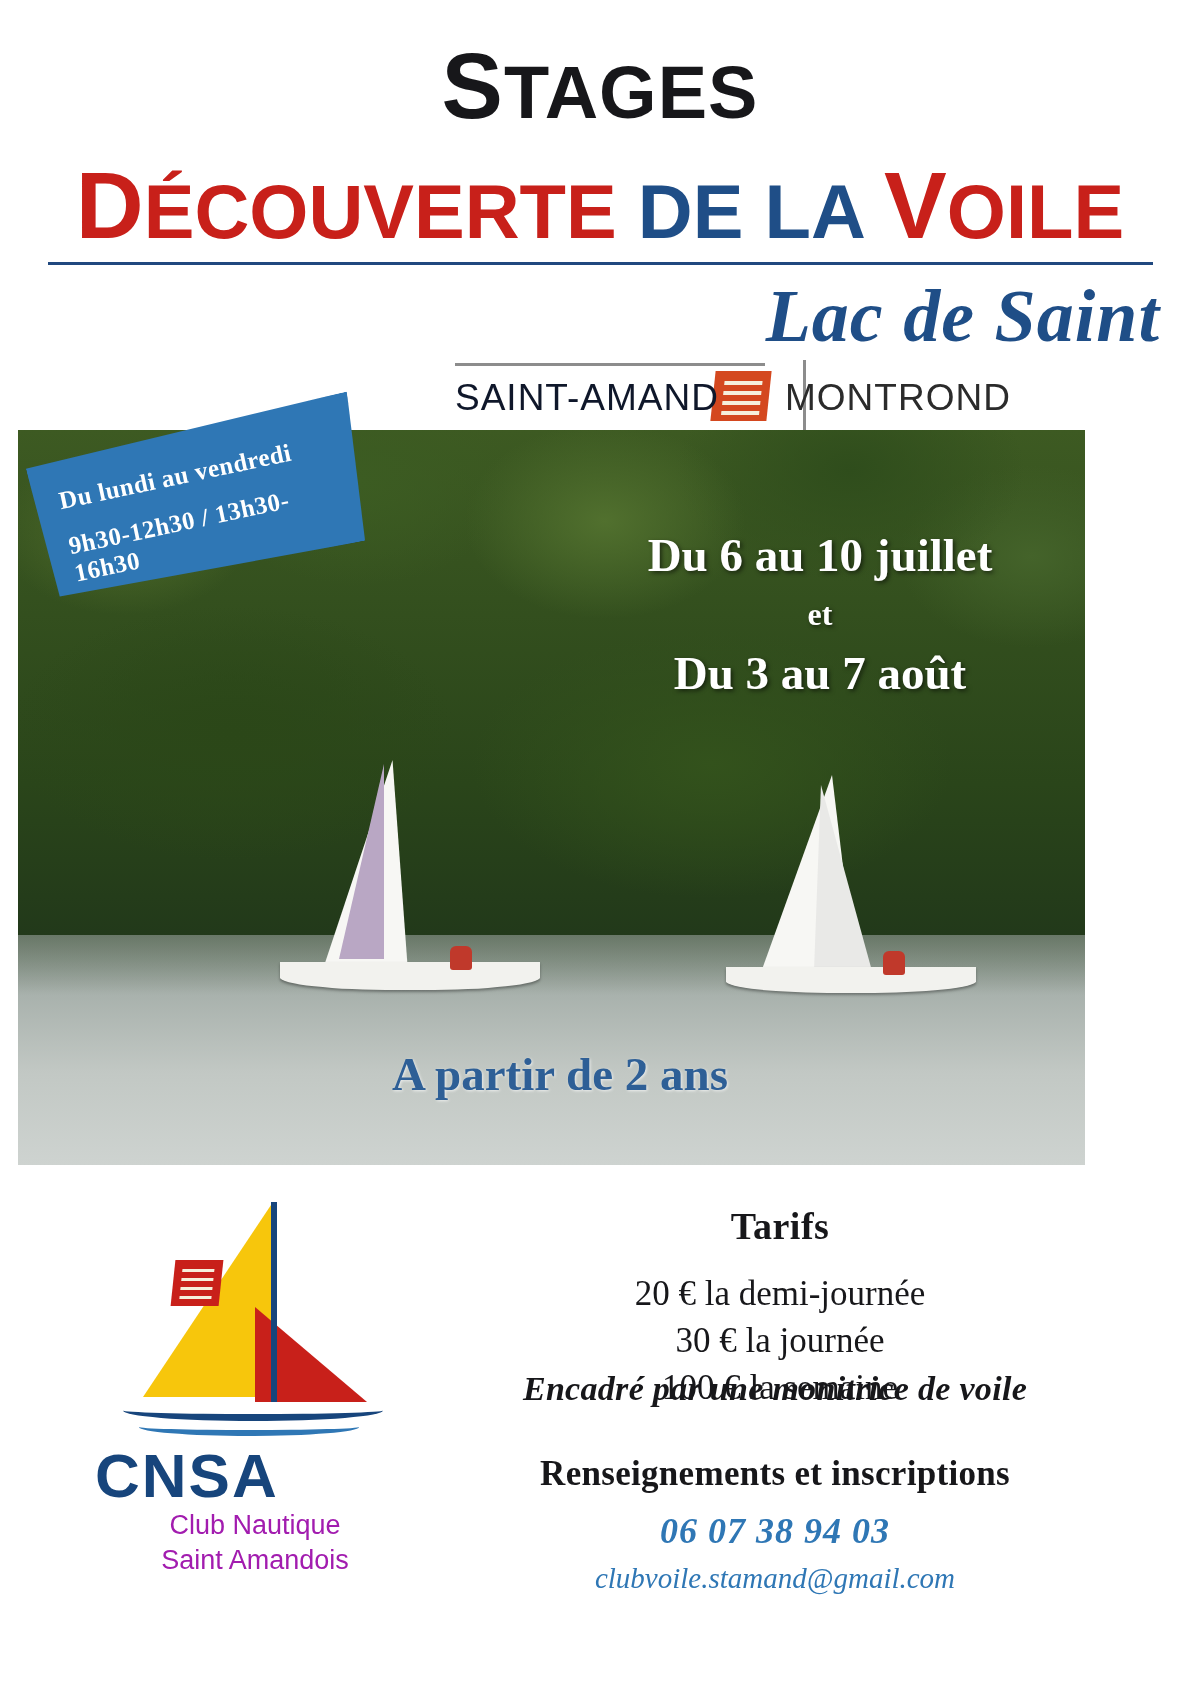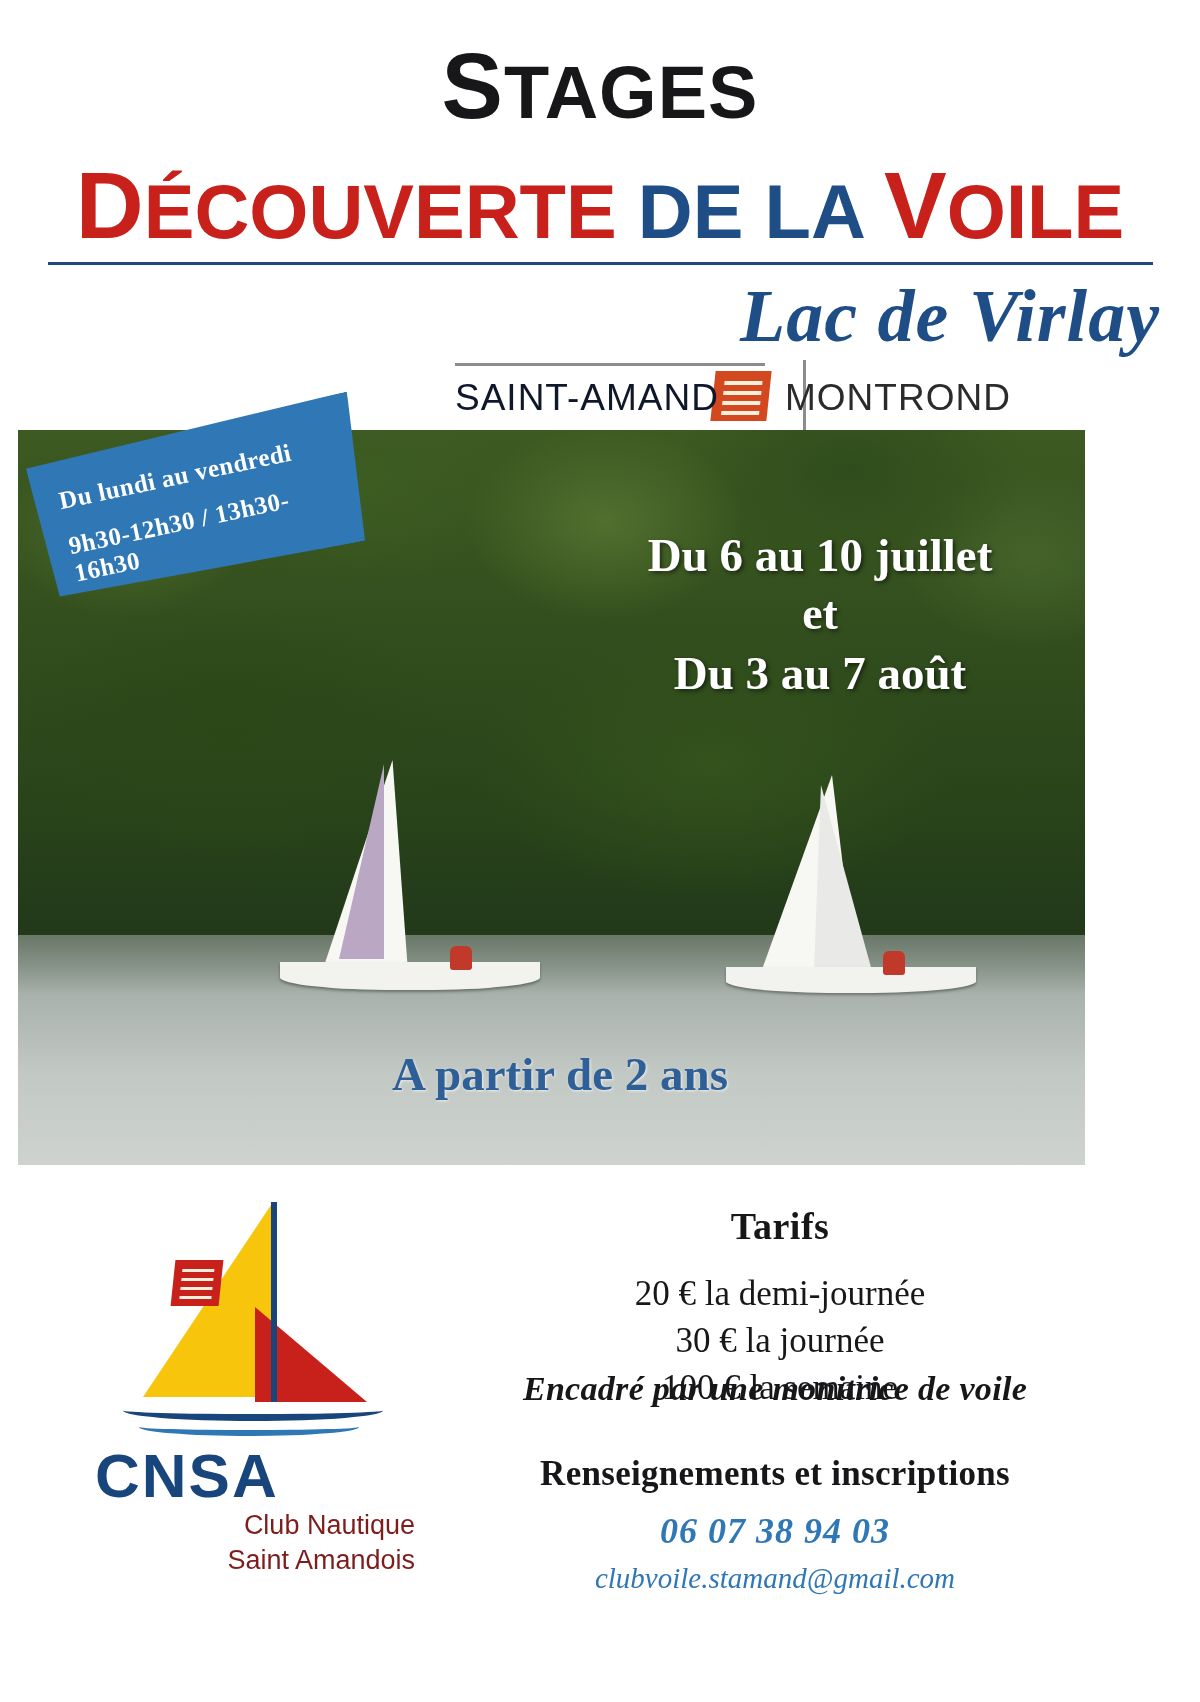--- a/index.html
+++ b/index.html
@@ -254,21 +254,21 @@
     left: 560px;
     top: 512px;
     width: 520px;
     text-align: center;
     color: #ffffff;
     font-family: "Liberation Serif", serif;
     font-weight: bold;
     text-shadow: 2px 2px 4px rgba(0,0,0,0.55);
   }
   .dates .d1 { font-size: 47px; line-height: 62px; }
-  .dates .d2 { font-size: 46px; line-height: 56px; }
+  .dates .d2 { font-size: 32px; line-height: 56px; }
   .dates .d3 { font-size: 47px; line-height: 62px; }
 
   .age-line {
     position: absolute;
     left: 280px;
     top: 1035px;
     width: 560px;
     text-align: center;
     color: #2e5f96;
     font-family: "Liberation Serif", serif;
@@ -338,24 +338,24 @@
     font-weight: bold;
     font-size: 62px;
     color: #17457c;
     letter-spacing: 2px;
   }
   .cnsa-logo .sub1,
   .cnsa-logo .sub2 {
     position: absolute;
     left: 0;
     width: 320px;
-    text-align: right;
+    text-align: center;
     font-family: "Liberation Sans", sans-serif;
     font-size: 27px;
-    color: #7f1d1d;
+    color: #a21caf;
   }
   .cnsa-logo .sub1 { top: 308px; }
   .cnsa-logo .sub2 { top: 343px; }
 
   .tariffs {
     position: absolute;
     left: 470px;
     top: 1192px;
     width: 620px;
     text-align: center;
@@ -419,21 +419,21 @@
   </div>
 
   <div class="title-decouverte">
     <span class="red cap">D</span><span class="red">ÉCOUVERTE</span>
     <span class="blue">DE LA</span>
     <span class="red cap">V</span><span class="red">OILE</span>
   </div>
 
   <div class="rule-under-title"></div>
 
-  <div class="title-lac">Lac de Virlay</div>
+  <div class="title-lac">Lac de Saint</div>
 
   <div class="city-logo">
     <div class="frame-top"></div>
     <div class="frame-box"></div>
     <div class="emblem">
       <div class="bar" style="top:10px;"></div>
       <div class="bar" style="top:20px;"></div>
       <div class="bar" style="top:30px;"></div>
       <div class="bar" style="top:40px;"></div>
     </div>

